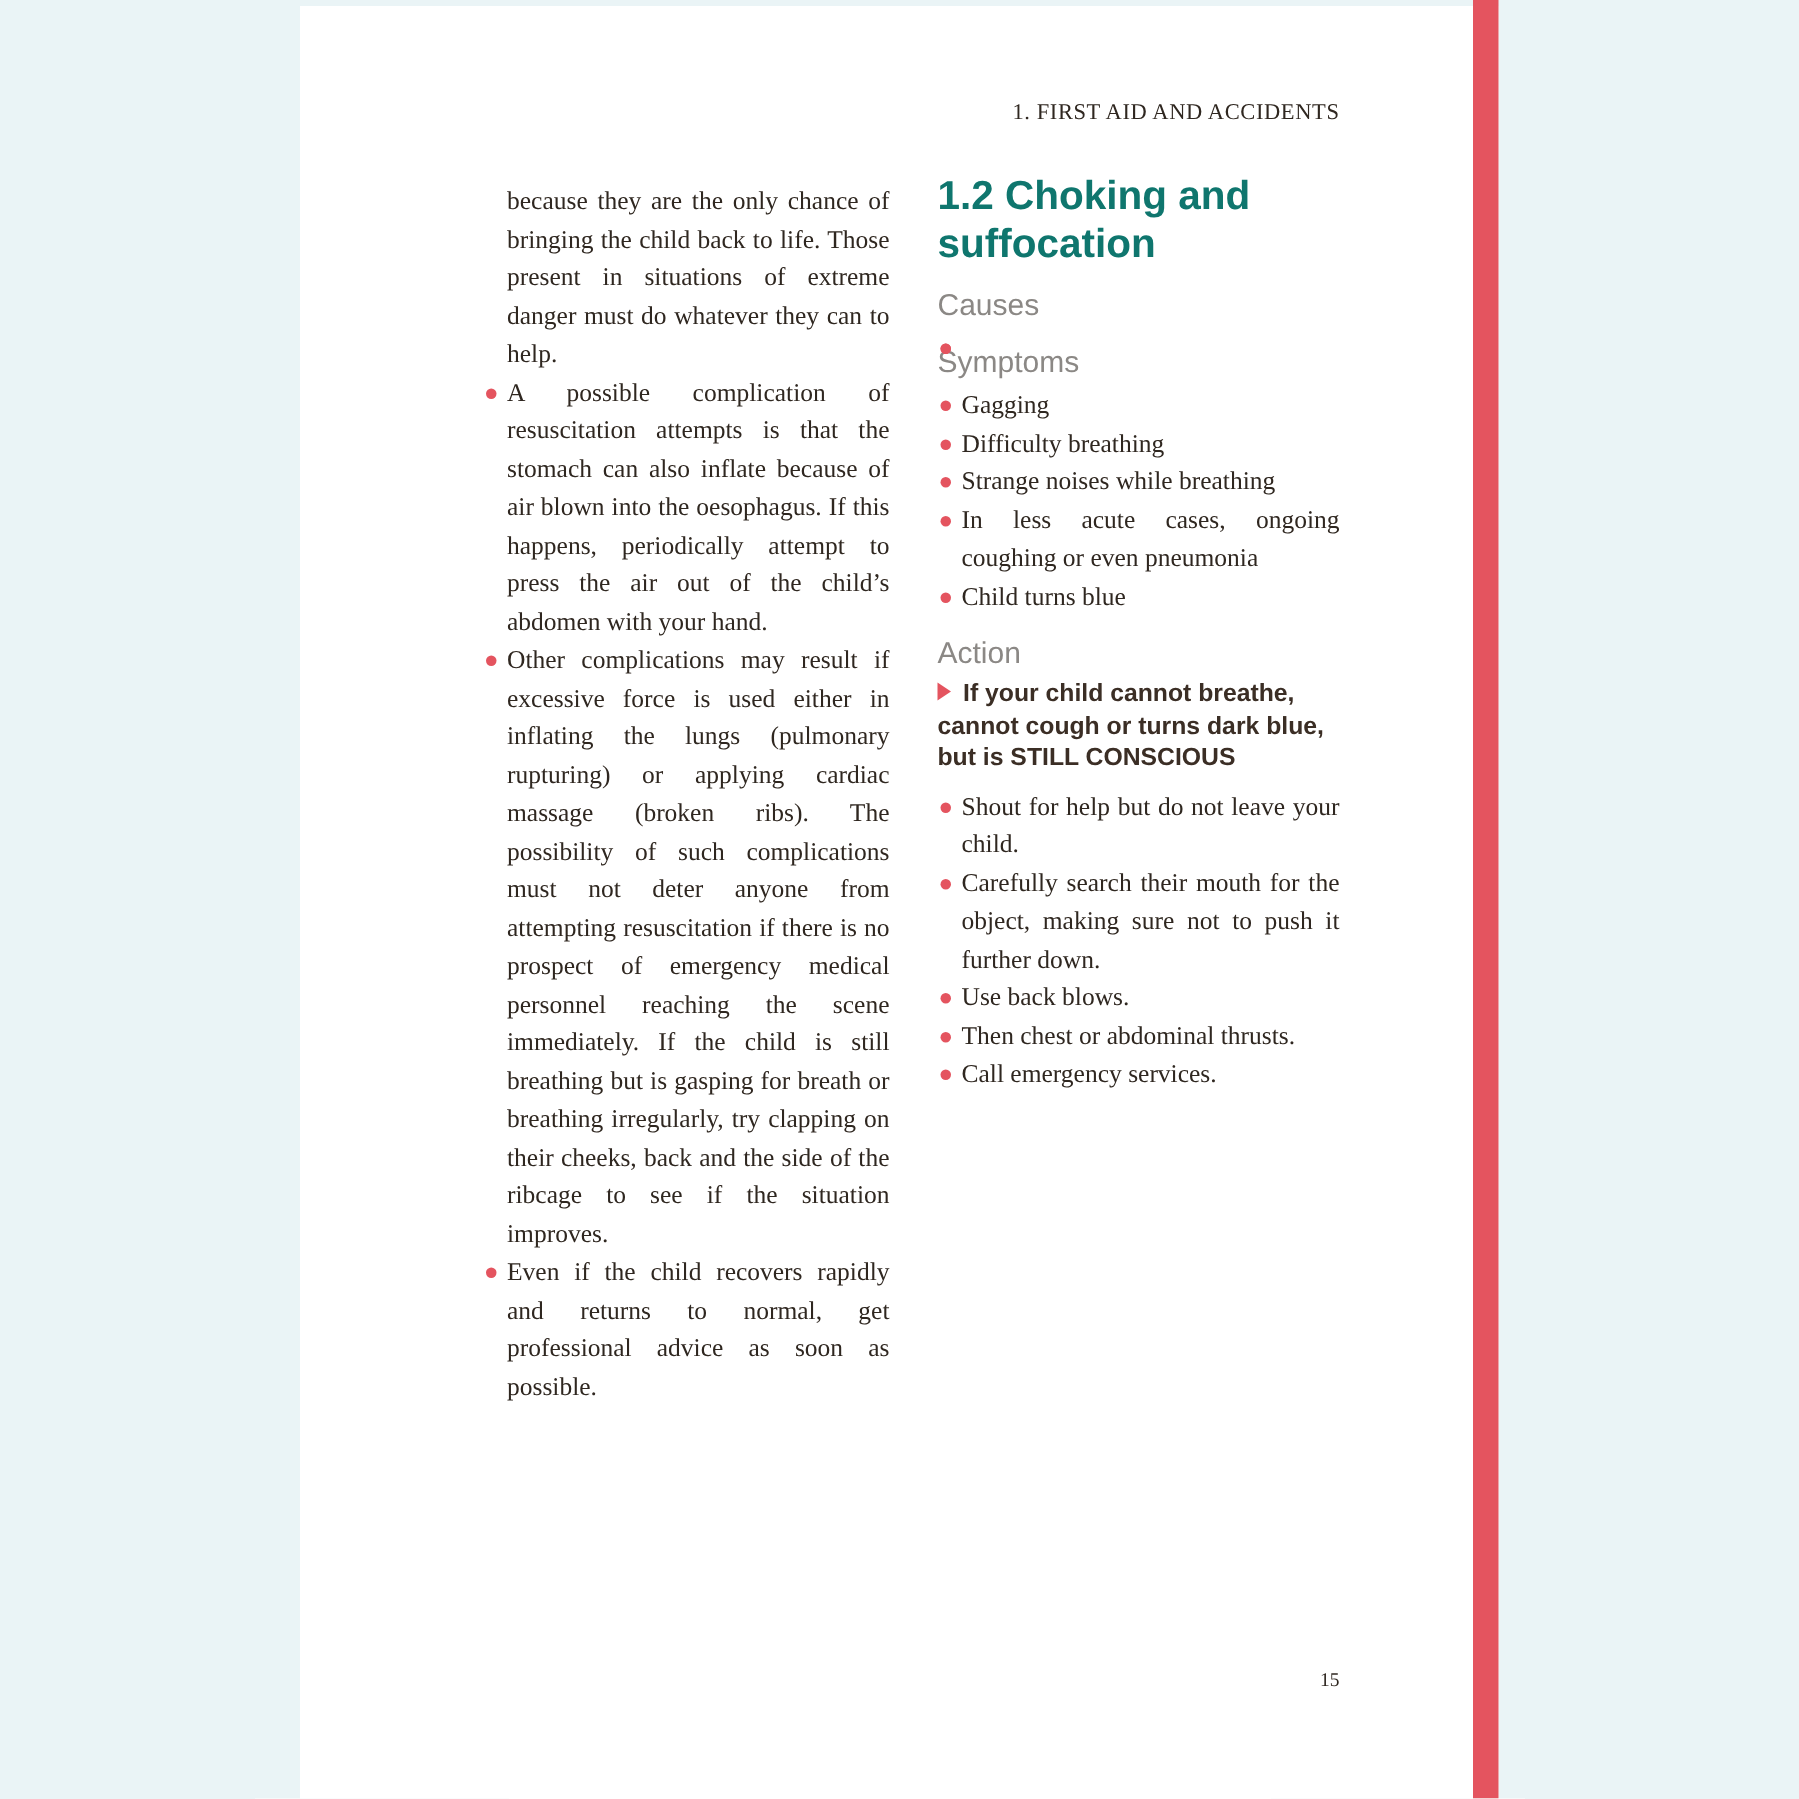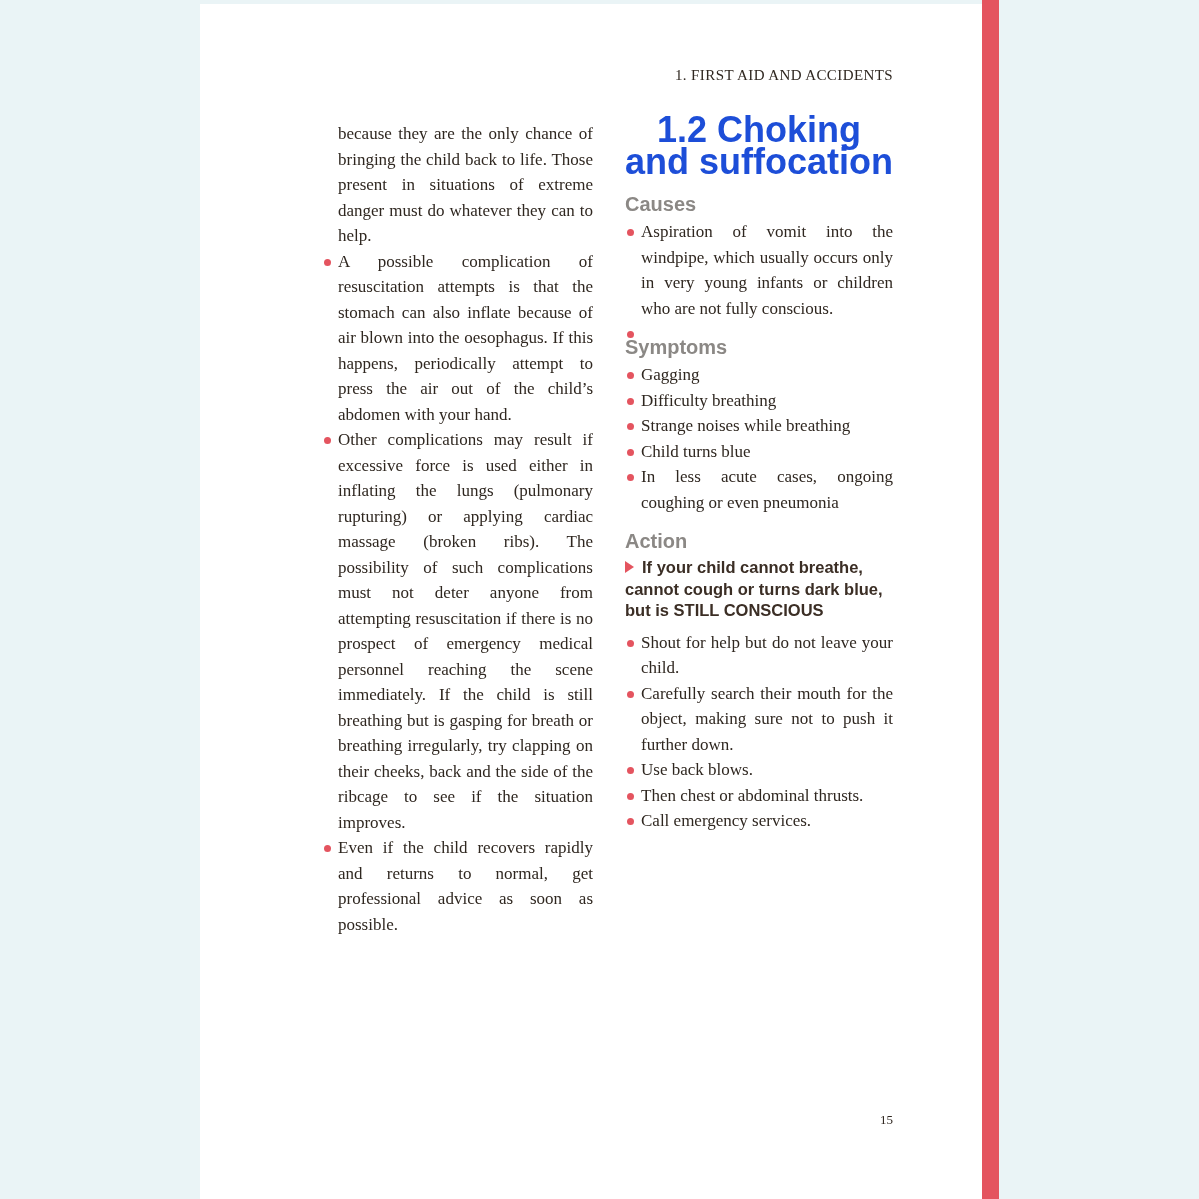--- a/index.html
+++ b/index.html
@@ -50,29 +50,28 @@
   .col-right {
     position: absolute;
     left: 425px; 
     top: 110px;
     width: 268px;
   }
   .section-title {
     margin: 0 0 4px 0;
     font-family: "Liberation Sans", sans-serif;
     font-weight: bold;
-    font-size: 36px;
+    font-size: 27px;
     line-height: 32px;
-    text-align: center;
-    color: #1d4ed8;
+    color: #0f766e;
   }
   .subheading {
     margin: 14px 0 3px 0;
     font-family: "Liberation Sans", sans-serif;
-    font-weight: bold;
+    font-weight: normal;
     font-size: 20px;
     line-height: 24px;
     color: #8b8885;
   }
   .body-text, .blist li {
     font-size: 17px;
     line-height: 25.5px;
     text-align: justify;
     color: #2f2720;
   }
@@ -153,21 +152,20 @@
     </ul>
   </div>
 
   <div class="col-right">
     <h1 class="section-title">1.2 Choking and suffocation</h1>
 
     <h2 class="subheading">Causes</h2>
     <ul class="blist">
       <li>
         <span class="dot"></span>
-        <span>Aspiration of vomit into the windpipe, which usually occurs only in very young infants or children who are not fully conscious.</span>
       </li>
       <li>
         <span class="dot"></span>
       </li>
     </ul>
 
     <h2 class="subheading">Symptoms</h2>
     <ul class="blist">
       <li>
         <span class="dot"></span>
@@ -176,25 +174,25 @@
       <li>
         <span class="dot"></span>
         <span>Difficulty breathing</span>
       </li>
       <li>
         <span class="dot"></span>
         <span>Strange noises while breathing</span>
       </li>
       <li>
         <span class="dot"></span>
+        <span>In less acute cases, ongoing coughing or even pneumonia</span>
+      </li>
+      <li>
+        <span class="dot"></span>
         <span>Child turns blue</span>
-      </li>
-      <li>
-        <span class="dot"></span>
-        <span>In less acute cases, ongoing coughing or even pneumonia</span>
       </li>
     </ul>
 
     <h2 class="subheading">Action</h2>
     <p class="callout"><span class="tri"></span><span>If your child cannot breathe, cannot cough or turns dark blue, but is STILL CONSCIOUS</span></p>
 
     <ul class="blist">
       <li>
         <span class="dot"></span>
         <span>Shout for help but do not leave your child.</span>

